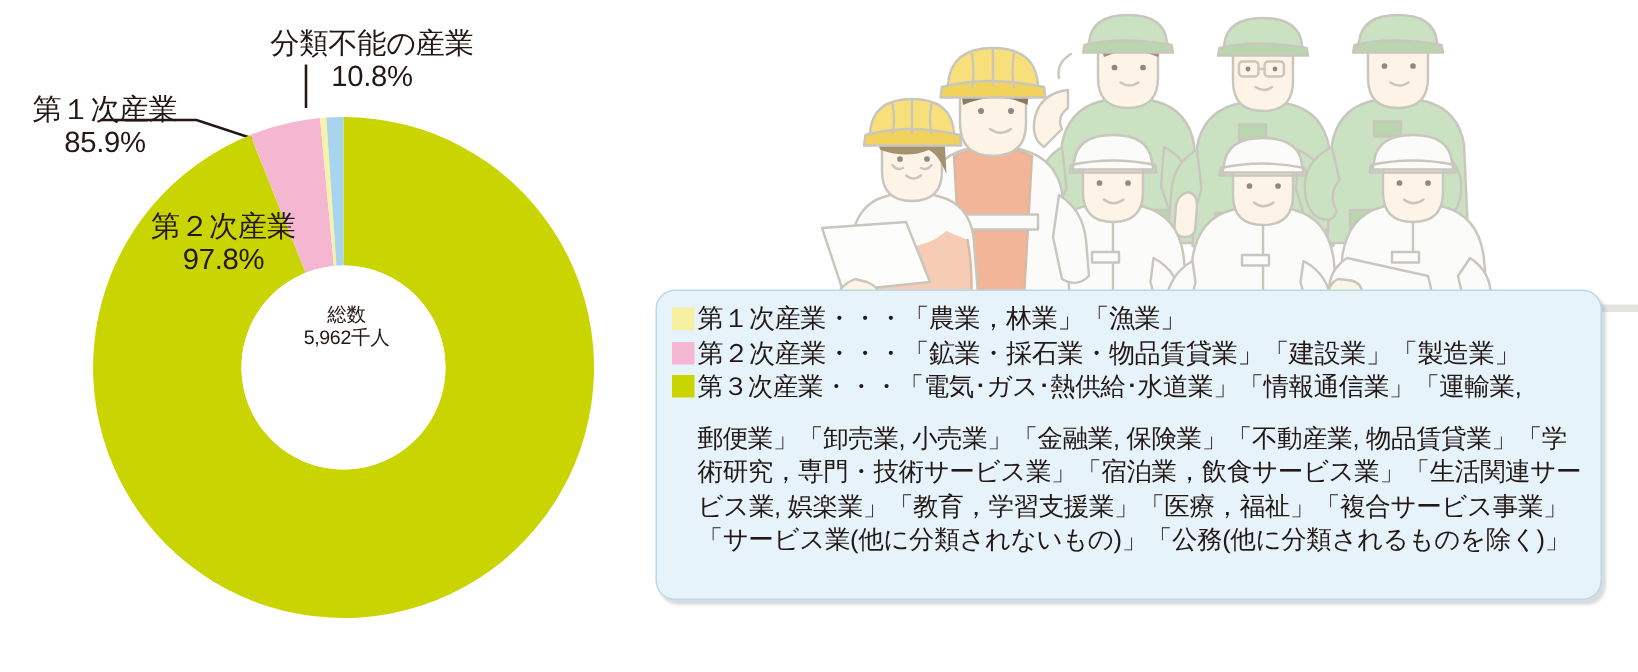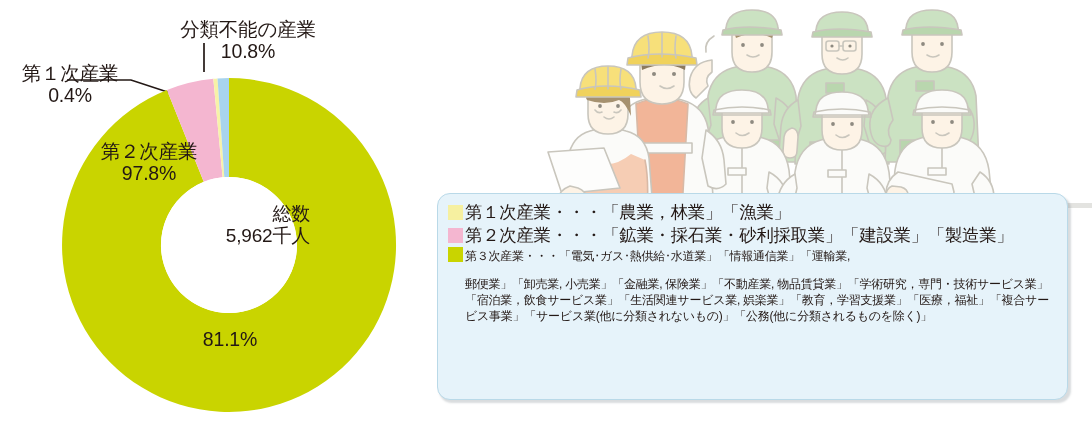--- a/index.html
+++ b/index.html
@@ -39,22 +39,21 @@
     color: #231815;
     white-space: nowrap;
     letter-spacing: -0.2px;
   }
   #label-unclassified { left: 163px; top: 18px; width: 170px; }
   #label-primary { left: 6px;  top: 62px;  width: 128px; }
   #label-secondary { left: 84px; top: 140px; width: 130px; }
   #label-tertiary { left: 150px; top: 328px; width: 160px; }
   #label-center {
     left: 152px; top: 203px; width: 158px;
-    font-size: 19px;
-    text-align: right;
+    font-size: 13px;
   }
   .label-line1 { display: block; }
   .label-line2 { display: block; }
 
   
   #illustration {
     position: absolute;
     left: 540px;
     top: 0px;
     width: 552px;
@@ -88,21 +87,21 @@
     width: 15px;
     height: 15px;
     vertical-align: -2px;
     margin-right: 2px;
   }
   .sw-primary   { background: #f6f0a0; }
   .sw-secondary { background: #f4b6d0; }
   .sw-tertiary  { background: #c9d400; }
 
   #legend-tertiary-wrap {
-    font-size: 12px;
+    font-size: 17px;
     line-height: 1.325;
     letter-spacing: -0.25px;
     color: #231815;
   }
   #legend-tertiary-body {
     display: block;
     text-indent: 0;
     padding-left: 17px;
     margin-top: 12px;
   }
@@ -149,30 +148,29 @@
       </g>
     </svg>
 
     <div class="chart-label" id="label-unclassified">
       <span class="label-line1">分類不能の産業</span>
       <span class="label-line2">10.8%</span>
     </div>
 
     <div class="chart-label" id="label-primary">
       <span class="label-line1">第１次産業</span>
-      <span class="label-line2">0.4%</span>
+      <span class="label-line2">85.9%</span>
     </div>
 
     <div class="chart-label" id="label-secondary">
       <span class="label-line1">第２次産業</span>
       <span class="label-line2">97.8%</span>
     </div>
 
     <div class="chart-label" id="label-tertiary">
-      <span class="label-line2">81.1%</span>
     </div>
 
     <div class="chart-label" id="label-center">
       <span class="label-line1">総数</span>
       <span class="label-line2">5,962千人</span>
     </div>
   </div>
 
   <div id="illustration">
     <svg width="552" height="208" viewBox="0 0 552 208">
@@ -390,21 +388,21 @@
 
       <rect x="0" y="203" width="552" height="5" fill="#e3e3e0"></rect>
     </svg>
   </div>
 
   <div id="legend-box">
     <div class="legend-row">
       <span class="swatch sw-primary"></span><span>第１次産業・・・「農業，林業」「漁業」</span>
     </div>
     <div class="legend-row">
-      <span class="swatch sw-secondary"></span><span>第２次産業・・・「鉱業・採石業・砂利採取業」「建設業」「製造業」</span>
+      <span class="swatch sw-secondary"></span><span>第２次産業・・・「鉱業・採石業・物品賃貸業」「建設業」「製造業」</span>
     </div>
     <div id="legend-tertiary-wrap">
       <div>
         <span class="swatch sw-tertiary"></span><span id="legend-tertiary-first">第３次産業・・・「電気･ガス･熱供給･水道業」「情報通信業」「運輸業,</span>
       </div>
       <span id="legend-tertiary-body">郵便業」「卸売業, 小売業」「金融業, 保険業」「不動産業, 物品賃貸業」「学術研究，専門・技術サービス業」「宿泊業，飲食サービス業」「生活関連サービス業, 娯楽業」「教育，学習支援業」「医療，福祉」「複合サービス事業」「サービス業(他に分類されないもの)」「公務(他に分類されるものを除く)」</span>
     </div>
   </div>
 
 </div>

